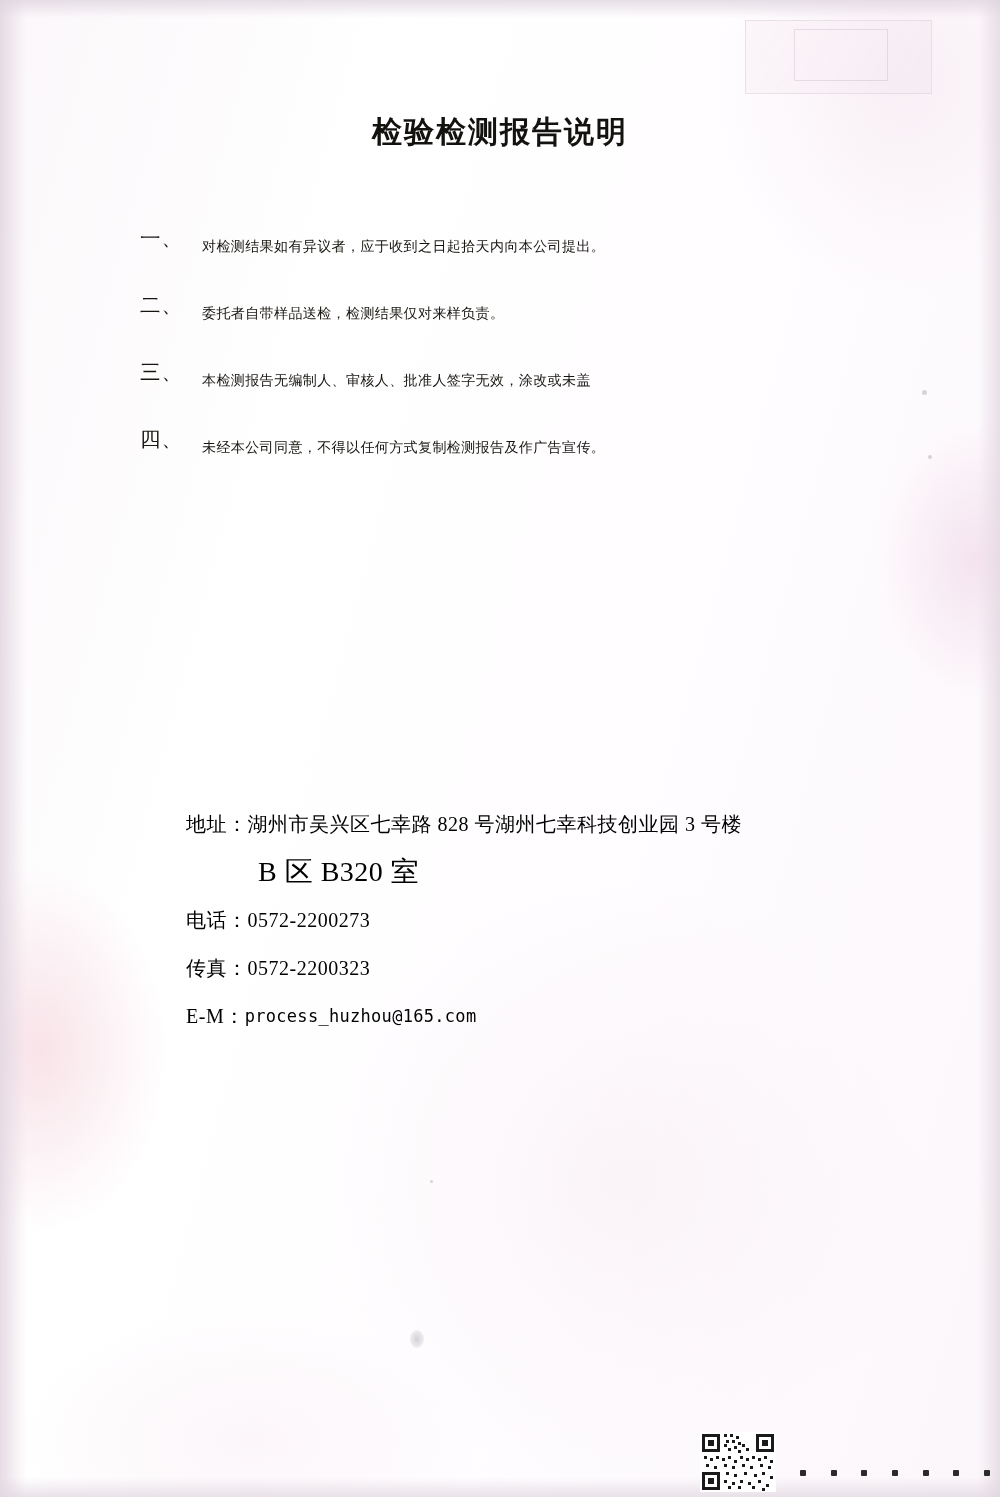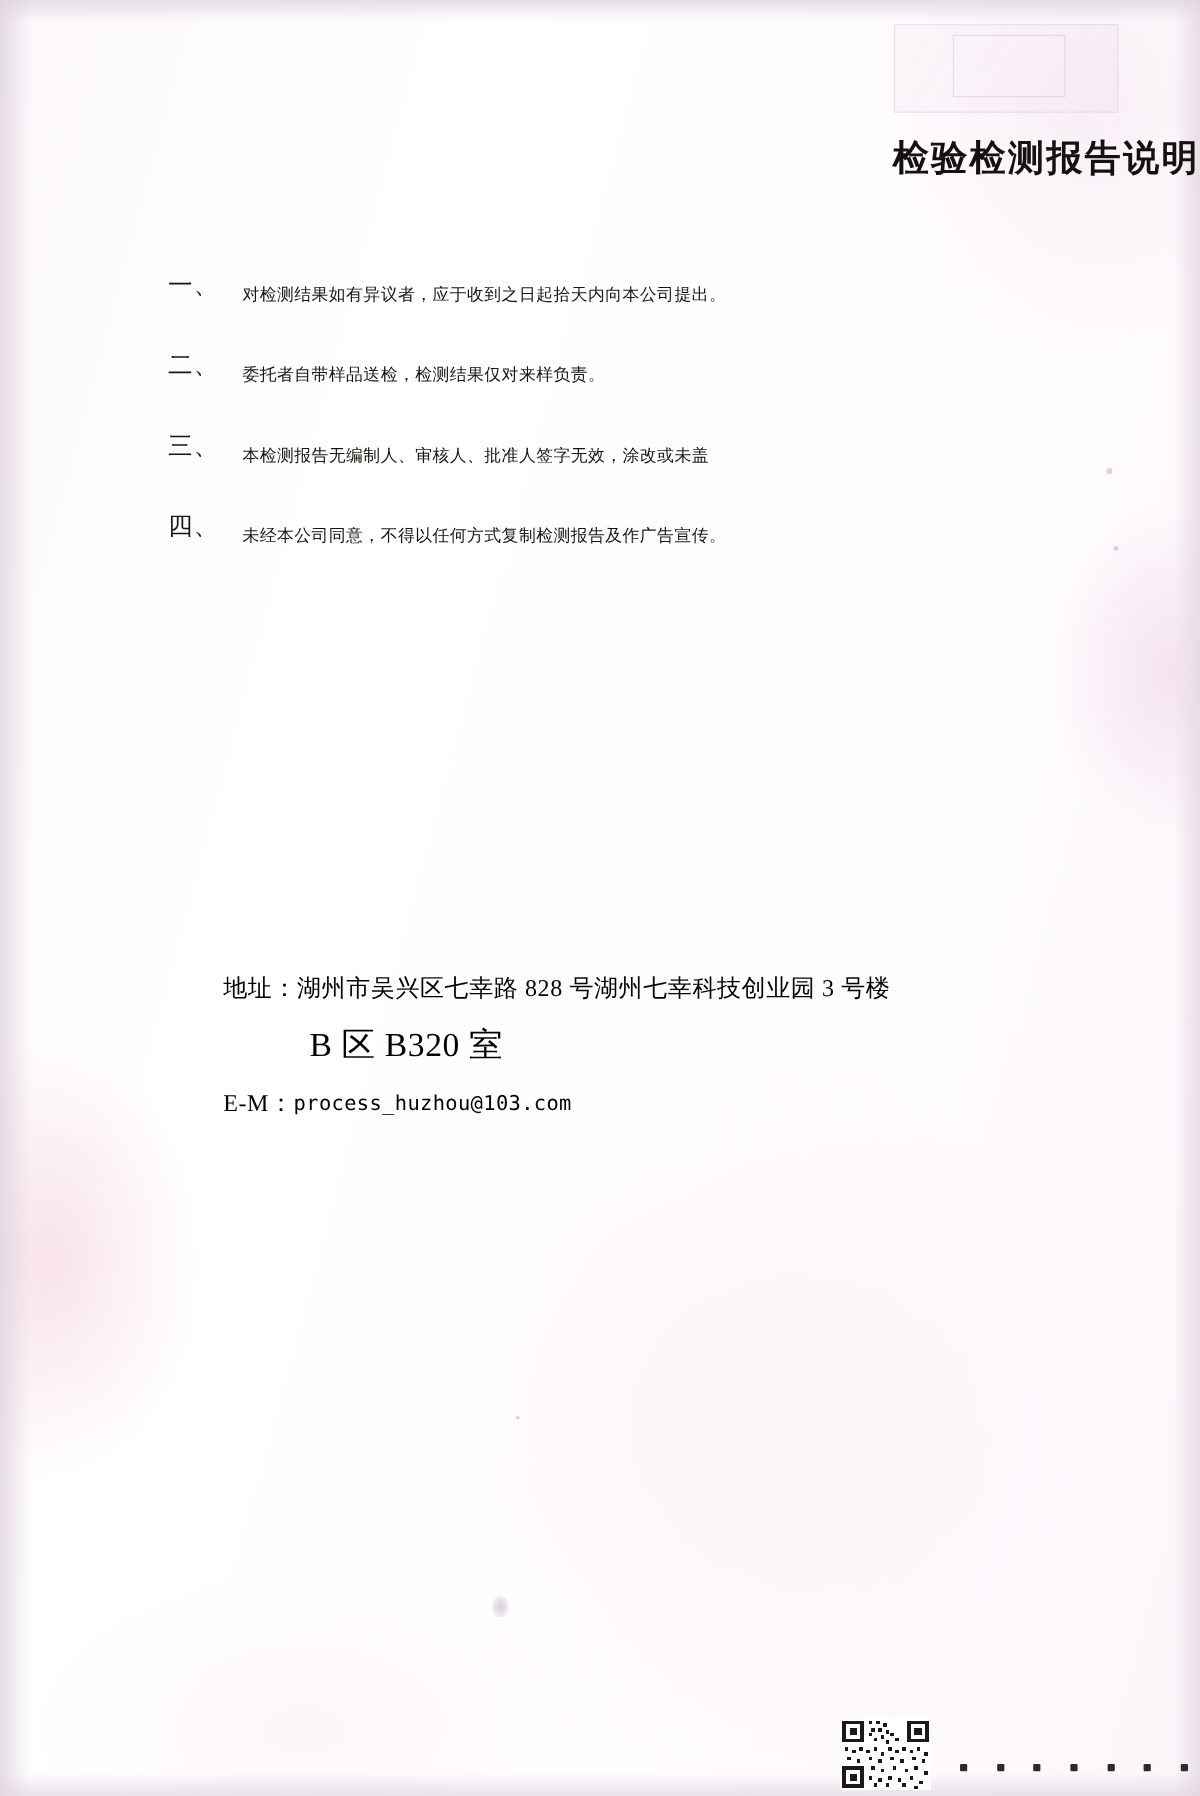--- a/index.html
+++ b/index.html
@@ -71,21 +71,21 @@
     left: 48px; top: 8px;
     width: 92px; height: 50px;
     border: 1px solid rgba(200,178,196,0.5);
   }
 
   
   .title {
     position: absolute;
     left: 0; right: 0;
     top: 112px;
-    text-align: right;
+    text-align: center;
     font-size: 30px;
     letter-spacing: 2px;
     color: #14120f;
     font-family: "Liberation Serif", "DejaVu Serif", serif;
     font-weight: 600;
   }
 
   .clauses {
     position: absolute;
     left: 140px;
@@ -246,25 +246,33 @@
 
   <div class="contact">
 
     <div class="contact-row">
       <span class="contact-label">地址：</span>
       <span class="contact-value">湖州市吴兴区七幸路 828 号湖州七幸科技创业园 3 号楼</span>
     </div>
     <div class="contact-cont">B 区 B320 室</div>
 
 
-
+    <div class="contact-row">
+      <span class="contact-label">电话：</span>
+      <span class="contact-value mono-ish">0572-2200273</span>
+    </div>
+
+    <div class="contact-row">
+      <span class="contact-label">传真：</span>
+      <span class="contact-value mono-ish">0572-2200323</span>
+    </div>
 
     <div class="contact-row">
       <span class="contact-label">E-M：</span>
-      <span class="contact-value email-value">process_huzhou@103.com</span>
+      <span class="contact-value email-value">process_huzhou@165.com</span>
     </div>
 
   </div>
 
   <div class="qr">
     <svg width="76" height="60" viewBox="0 0 38 30" shape-rendering="crispEdges">
       <rect x="0" y="0" width="38" height="30" fill="#ffffff"></rect>
       <g fill="#1a1a1a">
         <rect x="1" y="1" width="9" height="9"></rect>
           <rect x="2.5" y="2.5" width="6" height="6" fill="#ffffff"></rect>

